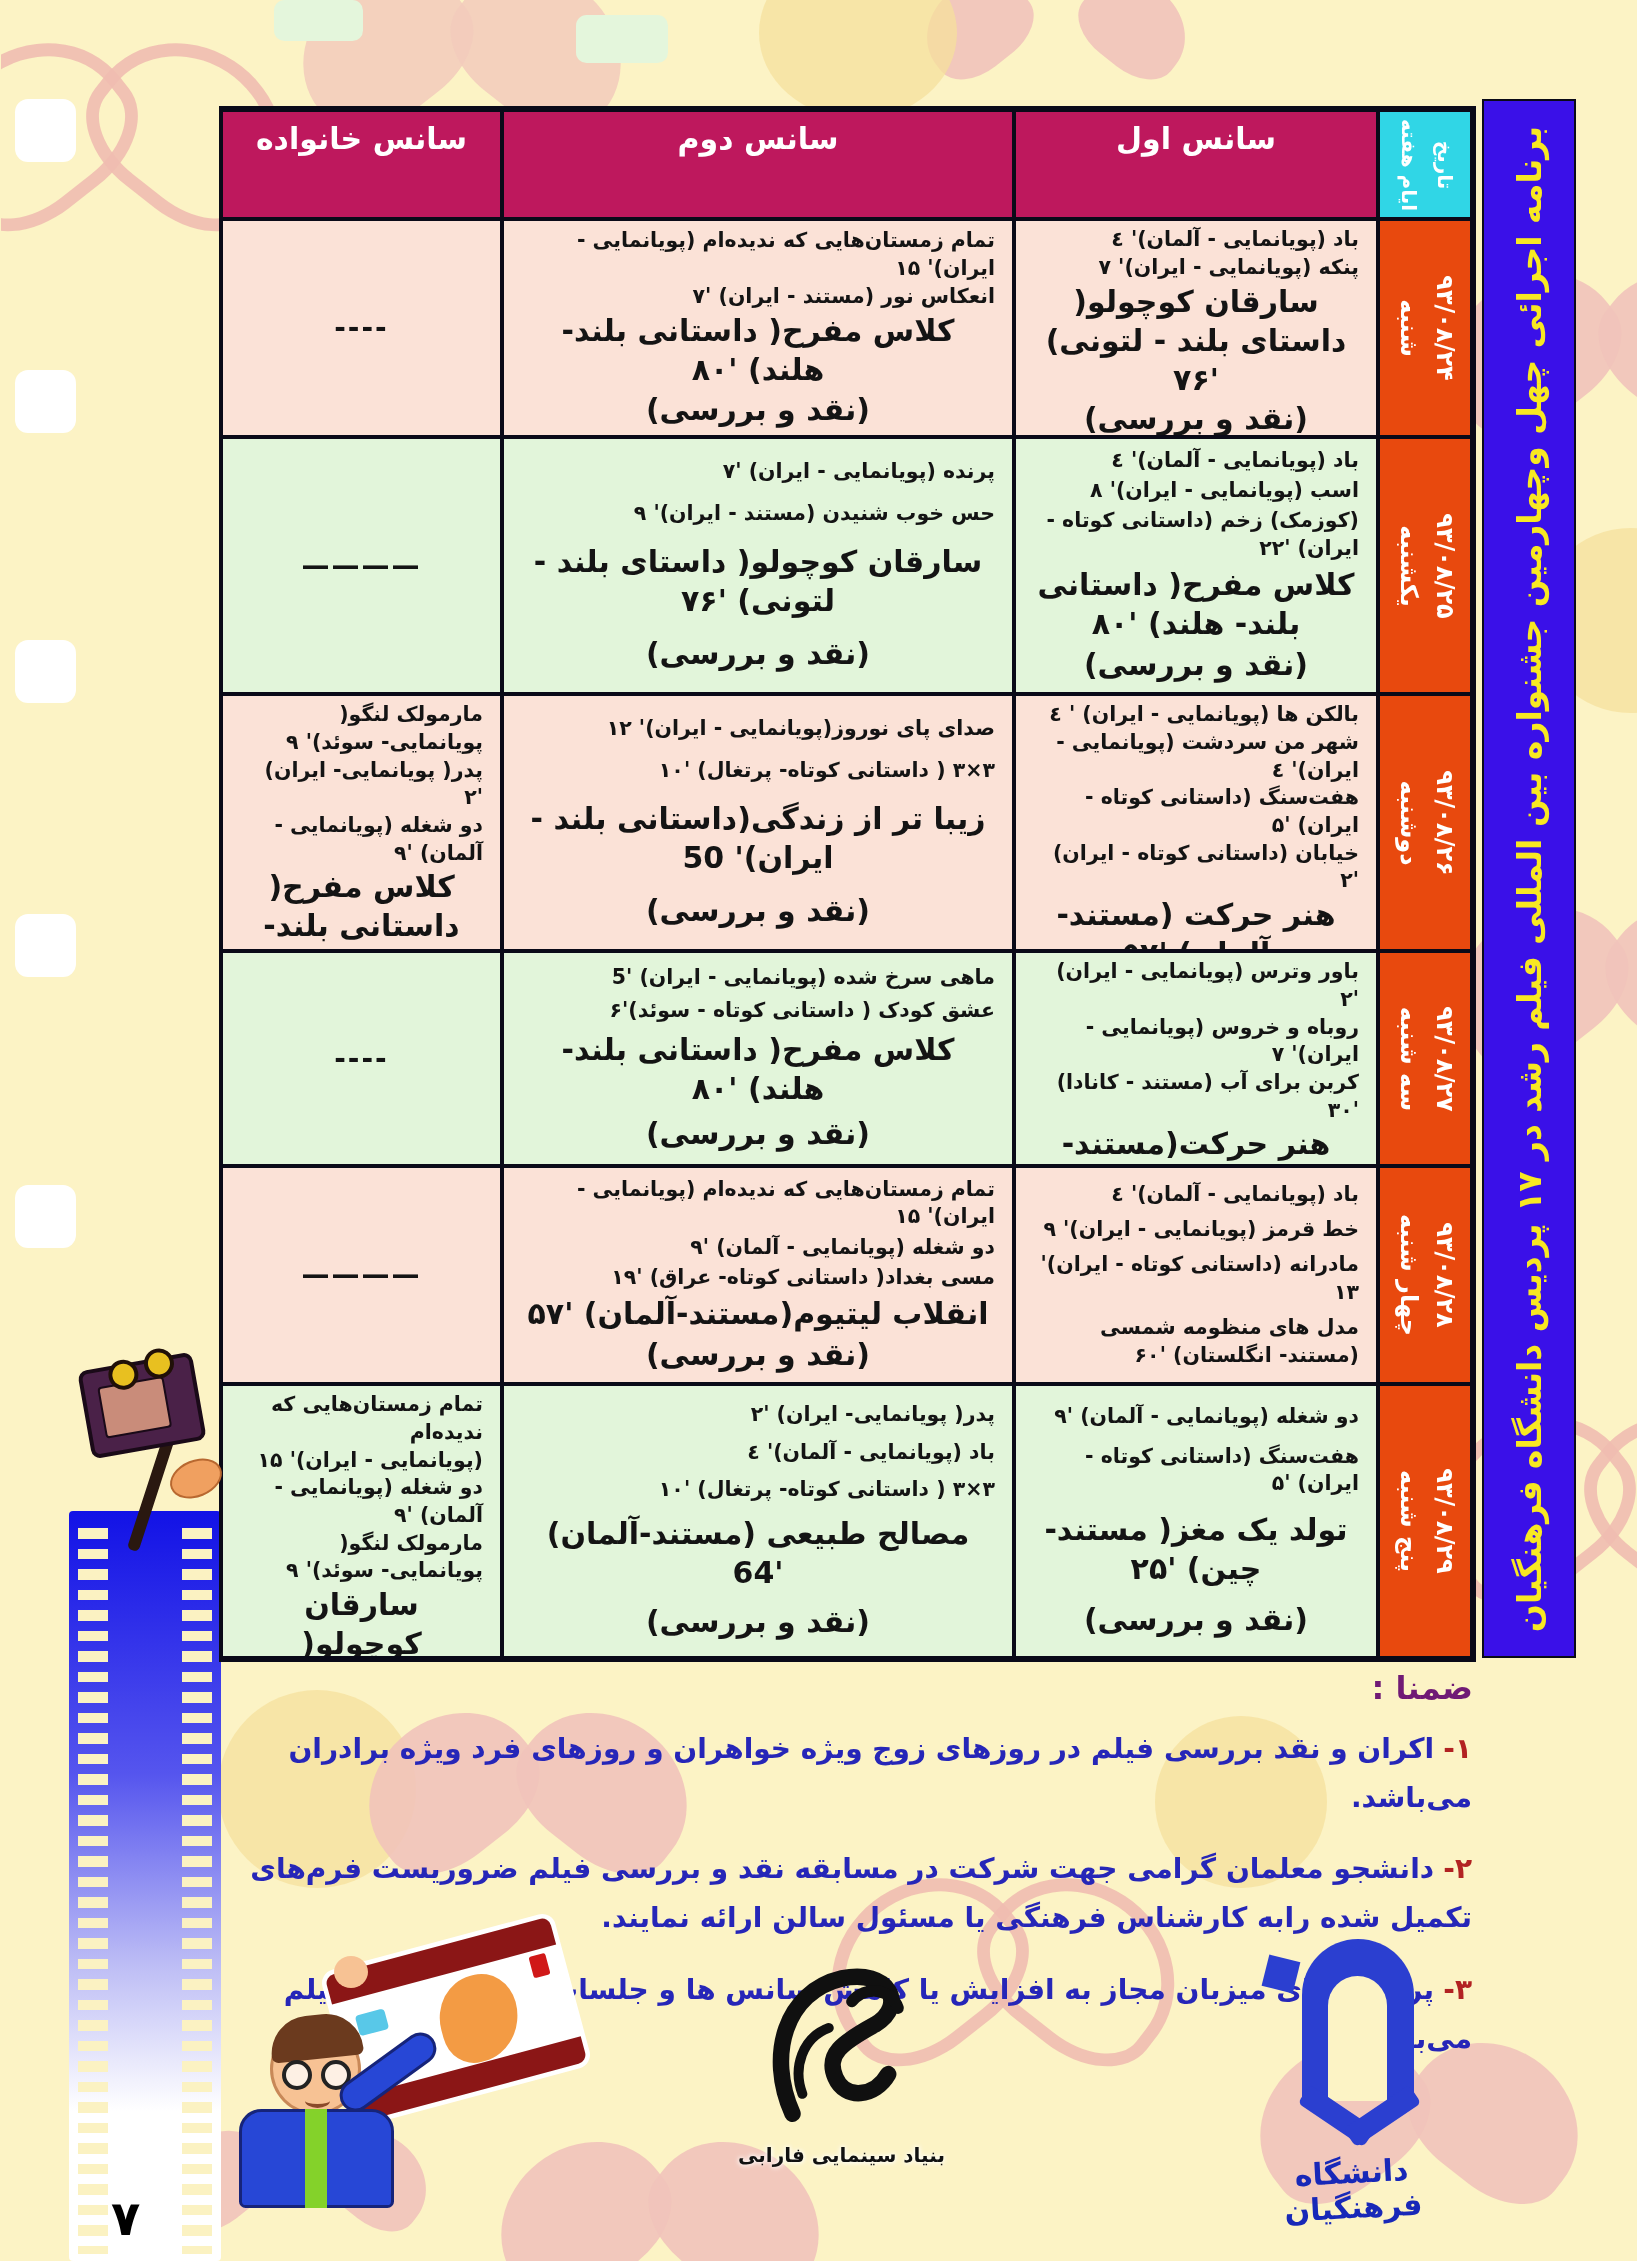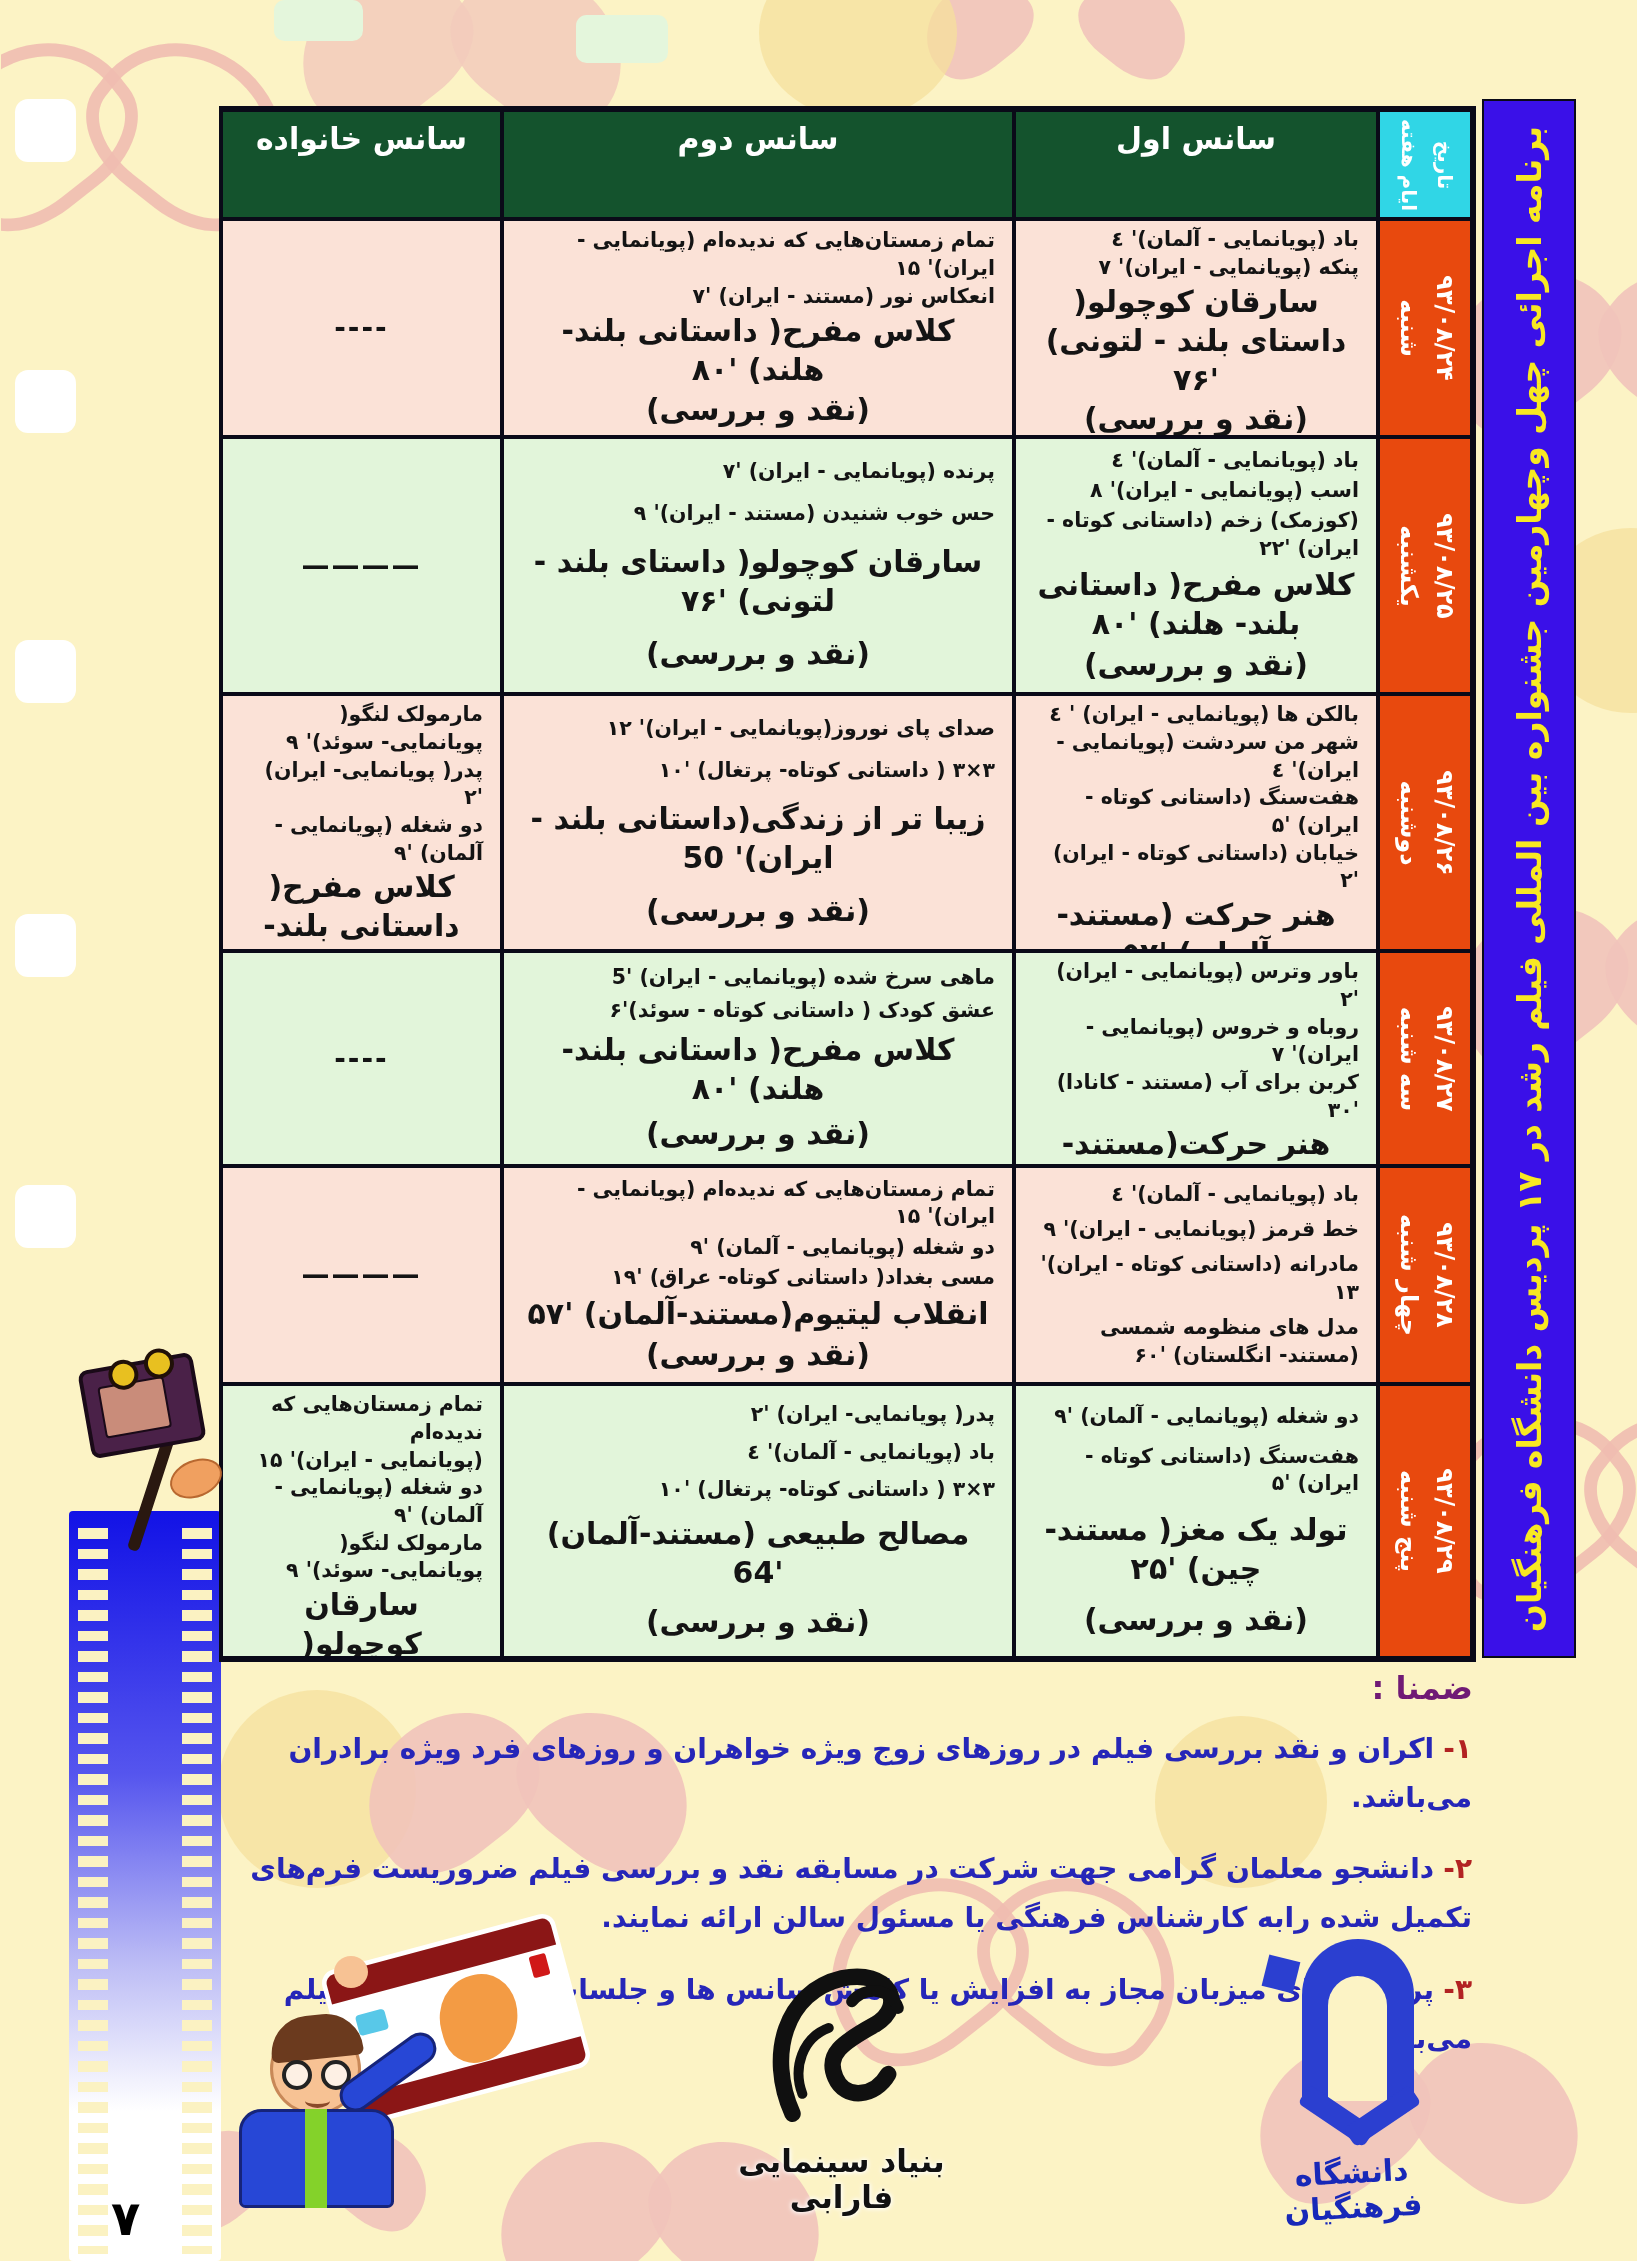--- a/index.html
+++ b/index.html
@@ -24,21 +24,21 @@
 
   
   .table{
     position:absolute;left:219px;top:106px;width:1257px;height:1556px;
     display:grid;z-index:3;box-sizing:border-box;
     grid-template-columns:94px 364px 512px 281px;
     grid-template-rows:109px 218px 257px 257px 215px 218px 274px;
     border:4px solid #0A0A18;background:#0A0A18;
   }
   .cell{border:2.6px solid #0A0A18;position:relative;box-sizing:border-box;overflow:hidden;}
-  .hdr{background:#14532d;display:flex;align-items:center;justify-content:center;
+  .hdr{background:#be185d;display:flex;align-items:center;justify-content:center;
        color:#fff;font-weight:bold;font-size:30px;padding-top:9.2px;align-items:flex-start;}
   .hdr-days{background:#30D6E6;}
   .datecell{background:#E8490E;}
   .row-pink{background:#FBE2D7;}
   .row-green{background:#E2F5DA;}
   .content{display:flex;flex-direction:column;justify-content:space-evenly;
            padding:5.3px 17px;text-align:right;color:#141414;font-weight:bold;}
   .cl{font-size:20.5px;line-height:1.35;}
   .line-big{font-size:30px;text-align:center;line-height:1.3;}
   .line-dash{font-size:28px;text-align:center;letter-spacing:2px;}
@@ -112,21 +112,21 @@
   .boy-mouth{position:absolute;left:32px;top:67px;width:25px;height:10.6px;border-bottom:4px solid #8B4A2A;border-radius:50%;}
   .boy-body{position:absolute;left:5.3px;top:170px;width:155px;height:99px;background:#2747D6;
      border-radius:22.4px 22.4px 6.6px 6.6px;border:3.3px solid #16247A;box-sizing:border-box;}
   .boy-stripe{position:absolute;left:71px;top:170px;width:22.4px;height:99px;background:#84D22A;}
   .boy-arm{position:absolute;left:98px;top:117px;width:112px;height:32px;background:#2747D6;
      border-radius:16px;transform:rotate(-36deg);border:3.3px solid #16247A;box-sizing:border-box;}
 
   
   .farabi{position:absolute;left:713px;top:1952px;width:257px;height:224px;z-index:3;text-align:center;}
   .farabi svg{width:198px;height:198px;display:block;margin:0 auto;}
-  .farabi-caption{margin-top:-6.6px;font-size:31px;font-weight:bold;color:#111;
+  .farabi-caption{margin-top:-6.6px;font-size:20px;font-weight:bold;color:#111;
      text-shadow:0 0 4px #fff,0 0 6.6px #fff;}
 
   
   .farhangian{position:absolute;left:1224px;top:1939px;width:257px;height:284px;z-index:3;}
   .fh-arch{position:absolute;left:78px;top:0;width:112px;height:162px;background:#2B3FD0;
      border-radius:56px 56px 0 0;}
   .fh-arch::after{content:"";position:absolute;left:26.4px;top:37px;width:59px;height:125px;
      background:#FCF3C5;border-radius:30px 30px 0 0;}
   .fh-sq{position:absolute;left:41px;top:18.5px;width:32px;height:32px;background:#2B3FD0;transform:rotate(14deg);}
   .fh-v1,.fh-v2{position:absolute;top:166px;width:79px;height:22.4px;background:#2B3FD0;border-radius:5.3px;}

